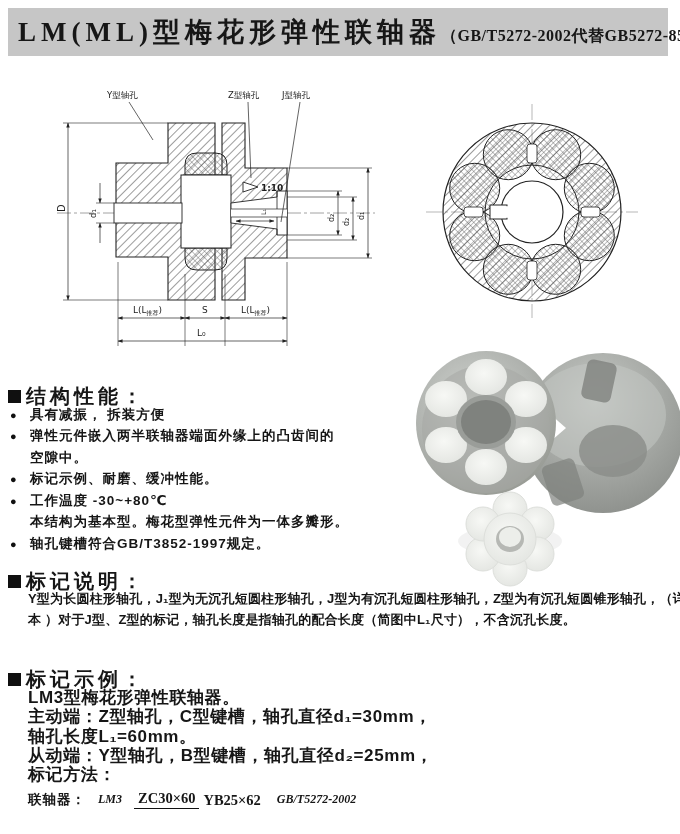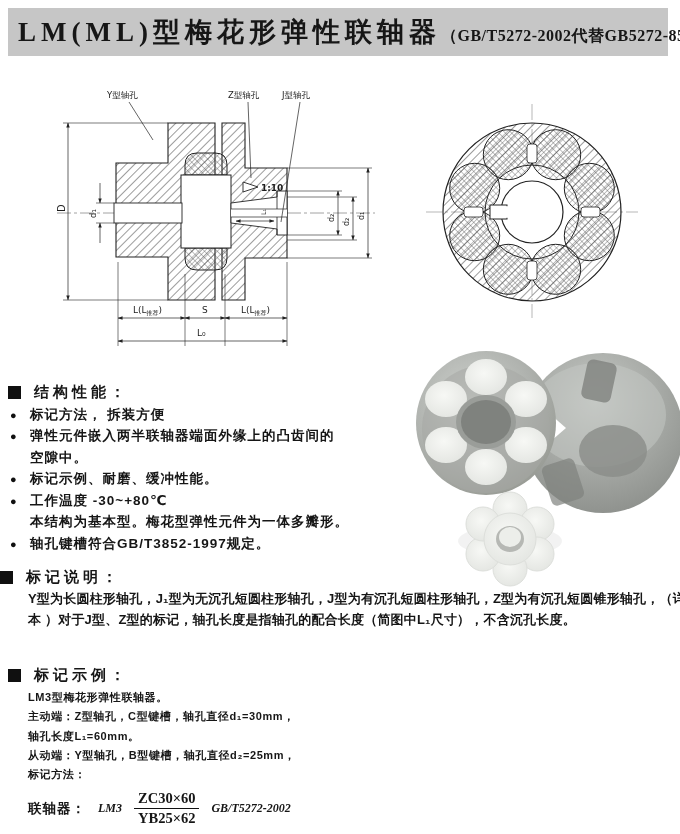--- a/index.html
+++ b/index.html
@@ -13,33 +13,33 @@
   .title-sub{font-family:"Liberation Serif","DejaVu Serif",serif;font-weight:bold;
              font-size:16px;letter-spacing:0.5px;white-space:nowrap;}
   
   .xsec{position:absolute;left:55px;top:82px;}
   .front{position:absolute;left:426px;top:104px;}
   .photo{position:absolute;left:398px;top:333px;}
   svg text{font-family:"DejaVu Sans",sans-serif;fill:#1c1c1c;}
   
   .sec-head{position:absolute;display:flex;align-items:center;gap:5px;}
   .sq{width:13px;height:13px;background:#101010;display:inline-block;}
-  .sec-head .ht{font-size:15px;font-weight:bold;letter-spacing:4px;margin-left:8px;}
+  .sec-head .ht{font-size:20px;font-weight:bold;letter-spacing:4px;}
   .bullets{position:absolute;left:10px;top:404px;width:400px;}
   .b-line{display:flex;align-items:center;height:21.5px;}
   .b-marker{width:20px;font-size:11px;flex:0 0 20px;color:#101010;}
   .b-text{font-size:13.5px;font-weight:bold;letter-spacing:1px;white-space:nowrap;}
   .note-lines{position:absolute;left:28px;top:589px;width:646px;}
   .note-line{font-size:13px;font-weight:bold;letter-spacing:0.2px;line-height:20.5px;white-space:nowrap;}
   .ex-lines{position:absolute;left:28px;top:688px;width:420px;}
-  .ex-line{font-size:11px;font-weight:bold;letter-spacing:0.6px;line-height:19.3px;white-space:nowrap;}
+  .ex-line{font-size:17px;font-weight:bold;letter-spacing:0.6px;line-height:19.3px;white-space:nowrap;}
   .formula{position:absolute;left:28px;top:790px;display:flex;align-items:center;gap:12px;}
   .f-label{font-size:13.5px;font-weight:bold;letter-spacing:1px;}
   .f-model,.f-std{font-family:"Liberation Serif","DejaVu Serif",serif;font-weight:bold;font-size:12px;font-style:italic;}
-  .frac{display:inline-flex;flex-direction:column;align-items:center;
+  .frac{display:inline-flex;flex-direction:row;align-items:center;
         font-family:"Liberation Serif","DejaVu Serif",serif;font-weight:bold;font-size:14.5px;}
   .frac .num{border-bottom:1.6px solid #111;padding:0 4px 1px 4px;}
   .frac .den{padding:1px 4px 0 4px;text-align:right;}
 </style>
 </head>
 <body>
 
 <div class="page">
 
   <header class="titlebar">
@@ -214,21 +214,21 @@
     </g>
   </svg>
 
   <div class="sec-head" style="left:8px;top:383px;">
     <span class="sq"></span>
     <span class="ht">结构性能：</span>
   </div>
   <div class="bullets">
     <div class="b-line">
       <span class="b-marker">●</span>
-      <span class="b-text">标记方法， 拆装方便</span>
+      <span class="b-text">具有减振， 拆装方便</span>
     </div>
     <div class="b-line">
       <span class="b-marker">●</span>
       <span class="b-text">弹性元件嵌入两半联轴器端面外缘上的凸齿间的</span>
     </div>
     <div class="b-line">
       <span class="b-marker"></span>
       <span class="b-text">空隙中。</span>
     </div>
     <div class="b-line">
@@ -242,21 +242,21 @@
     <div class="b-line">
       <span class="b-marker"></span>
       <span class="b-text">本结构为基本型。梅花型弹性元件为一体多瓣形。</span>
     </div>
     <div class="b-line">
       <span class="b-marker">●</span>
       <span class="b-text">轴孔键槽符合GB/T3852-1997规定。</span>
     </div>
   </div>
 
-  <div class="sec-head" style="left:0;top:568px;">
+  <div class="sec-head" style="left:8px;top:568px;">
     <span class="sq"></span>
     <span class="ht">标记说明：</span>
   </div>
   <div class="note-lines">
     <div class="note-line">Y型为长圆柱形轴孔，J₁型为无沉孔短圆柱形轴孔，J型为有沉孔短圆柱形轴孔，Z型为有沉孔短圆锥形轴孔，（详见本样</div>
     <div class="note-line">本 ）对于J型、Z型的标记，轴孔长度是指轴孔的配合长度（简图中L₁尺寸），不含沉孔长度。</div>
   </div>
 
   <div class="sec-head" style="left:8px;top:666px;">
     <span class="sq"></span>

